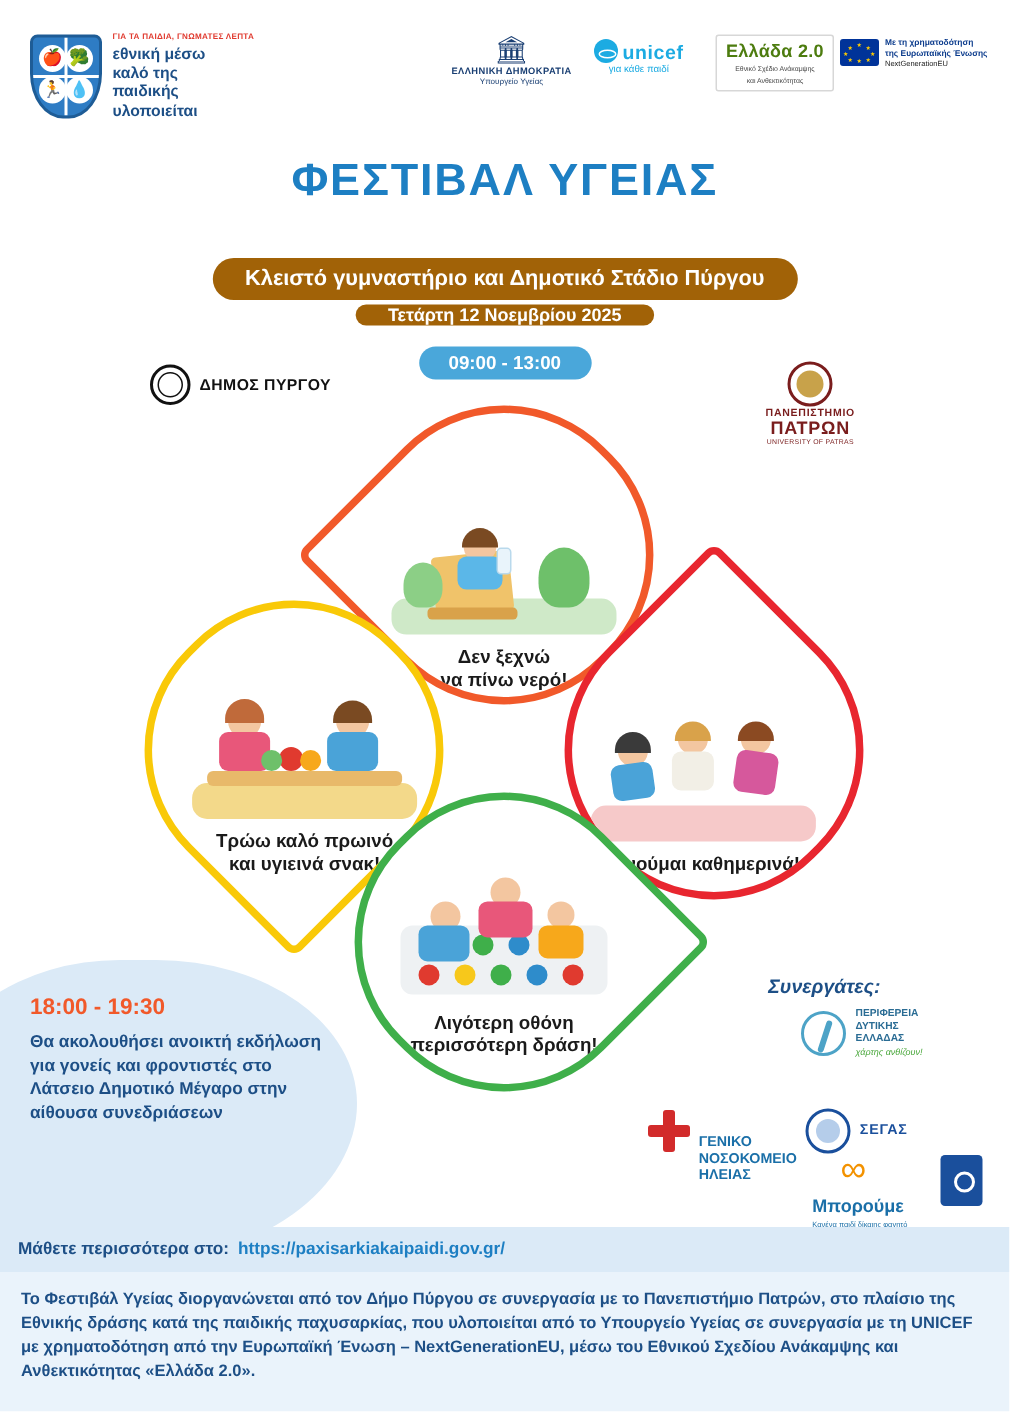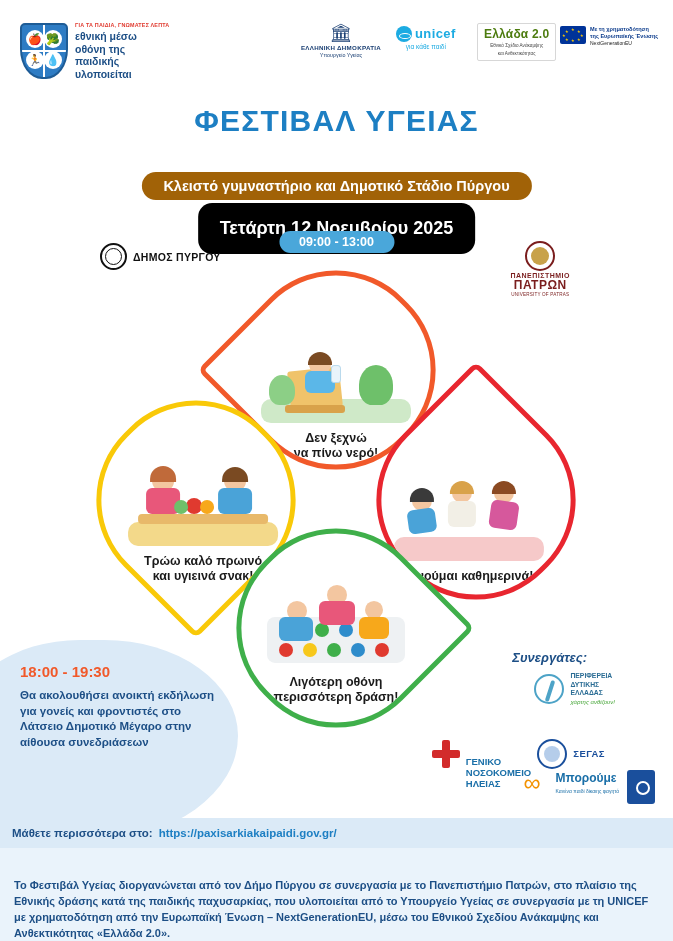--- a/index.html
+++ b/index.html
@@ -58,21 +58,21 @@
     position: absolute; left: 298px; top: 24px; text-align: center; width: 86px;
   }
   .gov-crest {
     font-size: 18px; color: #1a3f73; line-height: 18px;
   }
   .gov-l1 { font-size: 6.2px; font-weight: bold; color: #1a3f73; letter-spacing: .3px; margin-top:2px;}
   .gov-l2 { font-size: 5.4px; color: #1a3f73; margin-top: 1px; }
   .unicef {
     position: absolute; left: 396px; top: 26px; text-align: center;
   }
-  .unicef-row { display: flex; gap: 3px; }
+  .unicef-row { display: flex; align-items: center; gap: 3px; }
   .unicef-globe {
     width: 16px; height: 16px; border-radius: 50%; background: #1cabe2;
     position: relative;
   }
   .unicef-globe:after {
     content:""; position:absolute; left:3px; top:7px; width:10px; height:4px;
     border:1px solid #fff; border-radius:50%;
   }
   .unicef-word { font-size: 13px; color: #1cabe2; font-weight: bold; letter-spacing: .4px; }
   .unicef-sub { font-size: 6.5px; color: #1cabe2; margin-top: 1px; }
@@ -104,21 +104,21 @@
   .title-sub {
     position: absolute; left: 0; top: 140px; width: 673px; text-align: center;
     font-size: 20px; font-weight: bold; font-style: italic; color: #4fa3d8; letter-spacing: .8px;
   }
   .pill {
     position: absolute; left: 50%; transform: translateX(-50%);
     background: #a16207; color: #ffffff; border-radius: 14px;
     font-weight: bold; text-align: center; white-space: nowrap;
   }
   .pill-venue { top: 172px; padding: 6px 22px; font-size: 14.5px; }
-  .pill-date  { top: 203px; padding: 15px 22px; font-size: 18px; background:#000000; }
+  .pill-date  { top: 203px; padding: 0 22px; font-size: 12px; background:#a16207; }
   .pill-time  { top: 231px; padding: 4px 20px; font-size: 12.5px; background:#4aa7da; }
 
   
   .dimos {
     position: absolute; left: 100px; top: 243px; display:flex; align-items:center; gap:6px;
   }
   .dimos-seal {
     width: 27px; height: 27px; border-radius: 50%; border: 2px solid #111;
     position: relative;
   }
@@ -187,21 +187,21 @@
   }
 
   
   .collab-title {
     position: absolute; right: 86px; top: 650px; font-size: 13px;
     font-style: italic; font-weight: bold; color: #1d4f86;
   }
   .collab { position: absolute; display: flex; align-items: center; gap: 6px; }
   .collab-1 { right: 58px; top: 672px; }
   .collab-2 { right: 68px; top: 718px; }
-  .collab-3 { right: 54px; top: 772px; }
+  .collab-3 { right: 68px; top: 772px; flex-direction: column; }
   .pdeia-mark {
     width: 30px; height: 30px; border-radius: 50%; border: 2px solid #4da3c7;
     position: relative; background:#fff;
   }
   .pdeia-mark:after{
     content:""; position:absolute; left:12px; top:4px; width:4px; height:22px;
     background:#4da3c7; transform:rotate(18deg); border-radius:2px;
   }
   .collab-text-1 { font-size: 6.8px; color: #2a6c94; font-weight: bold; line-height: 8.6px; }
   .collab-text-1 .grn { color:#4aa83c; font-style: italic; font-weight:normal; font-size:6px;}
@@ -244,21 +244,21 @@
     position: absolute; left: 0; top: 818px; width: 673px; height: 30px;
     background: #dbeaf7; display:flex; align-items:center; padding-left: 12px; gap: 6px;
   }
   .bar-link-label { font-size: 11.5px; color: #1d4f86; font-weight: bold; }
   .bar-link-url { font-size: 11.5px; color: #1d7fc3; font-weight: bold; text-decoration: none; }
   .bar-text {
     position: absolute; left: 0; top: 848px; width: 673px; height: 93px;
     background: #eaf3fb; padding: 10px 14px 0 14px;
   }
   .bar-text p {
-    font-size: 11px; line-height: 16px; color: #1d4f86; font-weight: bold; margin-top: 19px;
+    font-size: 11px; line-height: 16px; color: #1d4f86; font-weight: bold;
   }
 </style>
 </head>
 <body>
 
 <div class="poster">
 
   <div class="topbar">
 
     <div class="logo-national">
@@ -269,21 +269,21 @@
           <span class="sh-ico" style="right:4px;top:5px;">🥦</span>
         <span class="sh-q sh-q3"></span>
           <span class="sh-ico" style="left:4px;bottom:8px;">🏃</span>
         <span class="sh-q sh-q4"></span>
           <span class="sh-ico" style="right:4px;bottom:8px;">💧</span>
       </div>
       <div>
         <div class="logo-national-tagline">ΓΙΑ ΤΑ ΠΑΙΔΙΑ, ΓΝΩΜΑΤΕΣ ΛΕΠΤΑ</div>
         <div class="logo-national-text">
           <div>εθνική μέσω</div>
-          <div>οθόνη της</div>
+          <div>καλό της</div>
           <div>παιδικής</div>
           <div>υλοποιείται</div>
         </div>
       </div>
     </div>
 
     <div class="gov-logo">
       <div class="gov-crest">🏛</div>
       <div class="gov-l1">ΕΛΛΗΝΙΚΗ ΔΗΜΟΚΡΑΤΙΑ</div>
       <div class="gov-l2">Υπουργείο Υγείας</div>

